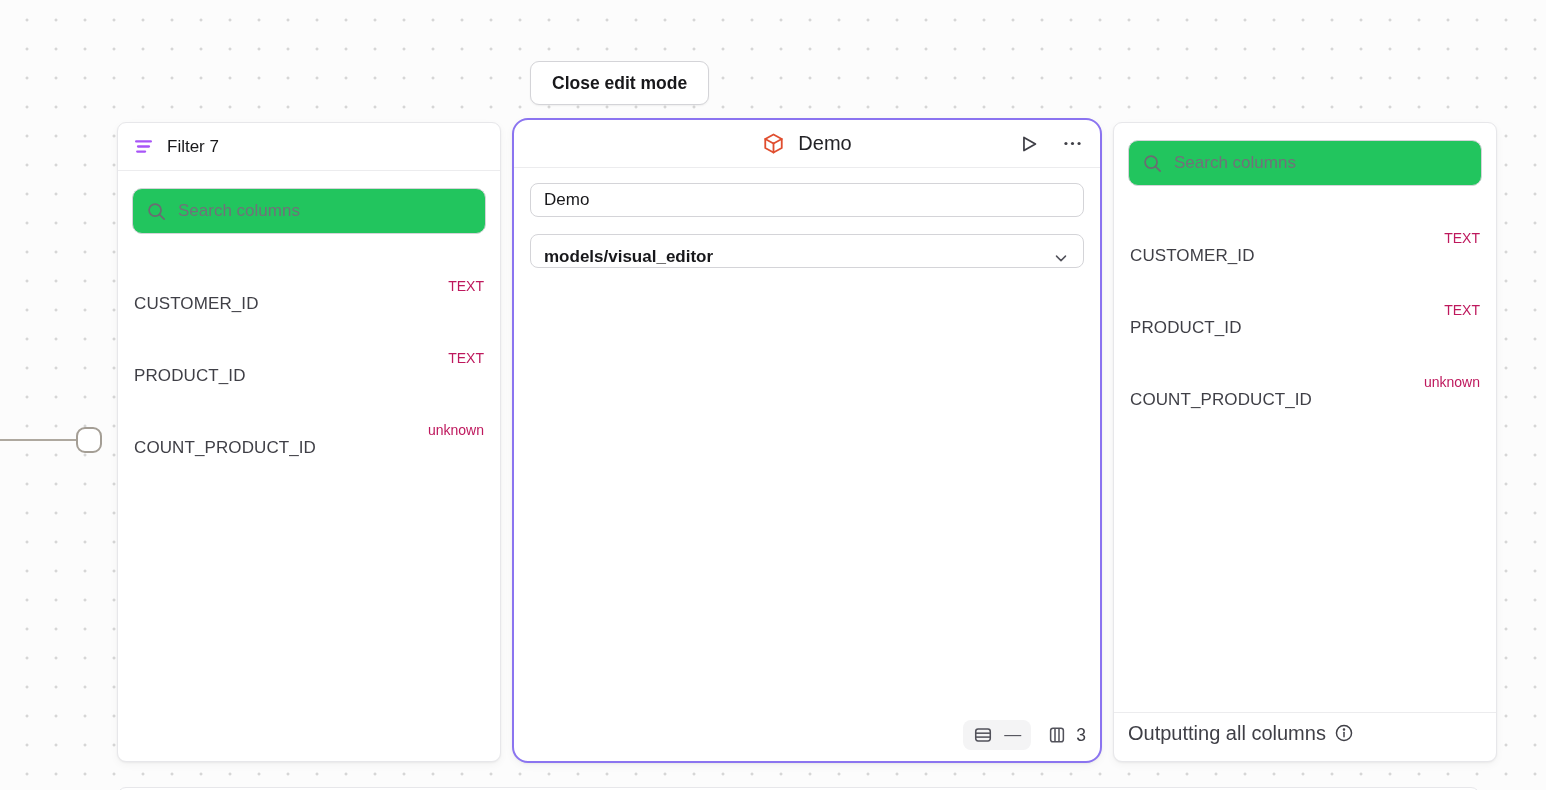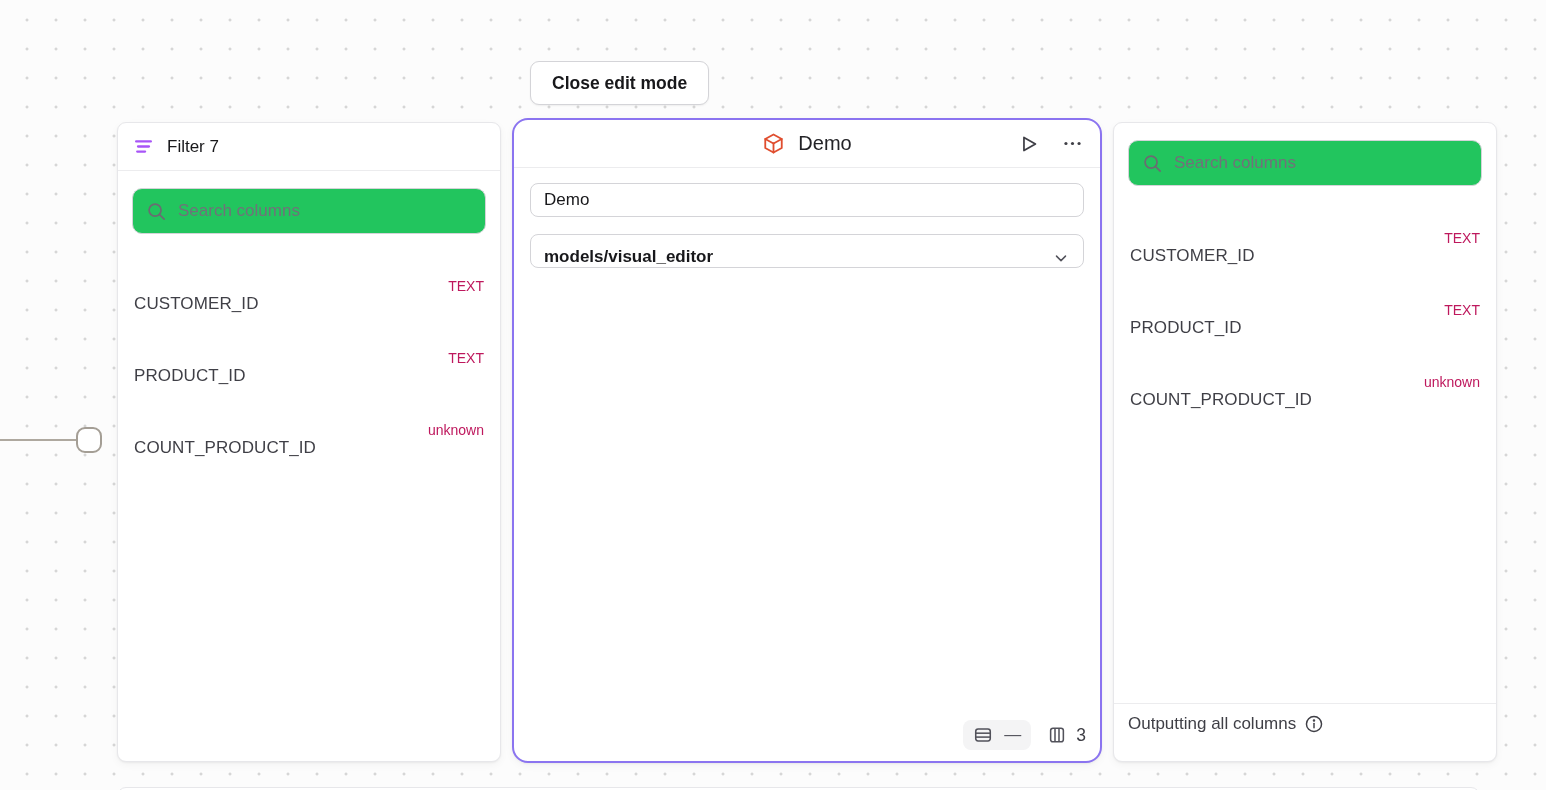--- a/index.html
+++ b/index.html
@@ -84,23 +84,23 @@
   }
   .stat-pill {
     display:flex; align-items:center; gap:11px; height:30px; padding:0 10px;
     background:#f4f4f5; border-radius:8px; color:#52525b; font-size:17px; cursor:pointer;
   }
   .col-count { display:flex; align-items:center; gap:9px; color:#3f3f46;
     font-size:17.5px; font-weight:500; }
 
   
   .output-footer {
-    position:absolute; left:0; right:0; bottom:17px; height:41px;
+    position:absolute; left:0; right:0; bottom:8px; height:41px;
     border-top:1px solid #ececee; display:flex; align-items:center; gap:8px;
-    padding:0 14px; font-size:17px; color:#3f3f46;
+    padding:0 14px; font-size:20px; color:#3f3f46;
   }
 
   
   .bottom-panel {
     position:absolute; left:117px; top:787px; width:1363px; height:40px;
     background:#fff; border:1px solid #e7e7ea; border-radius:9px 9px 0 0;
   }
 </style>
 </head>
 <body>

